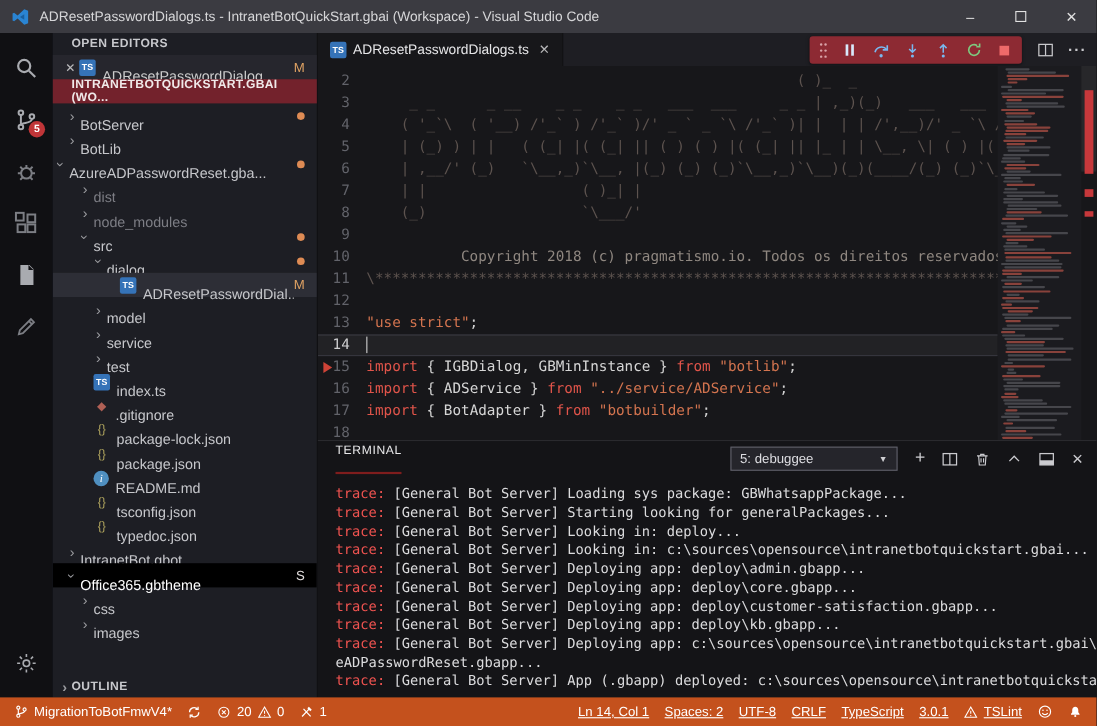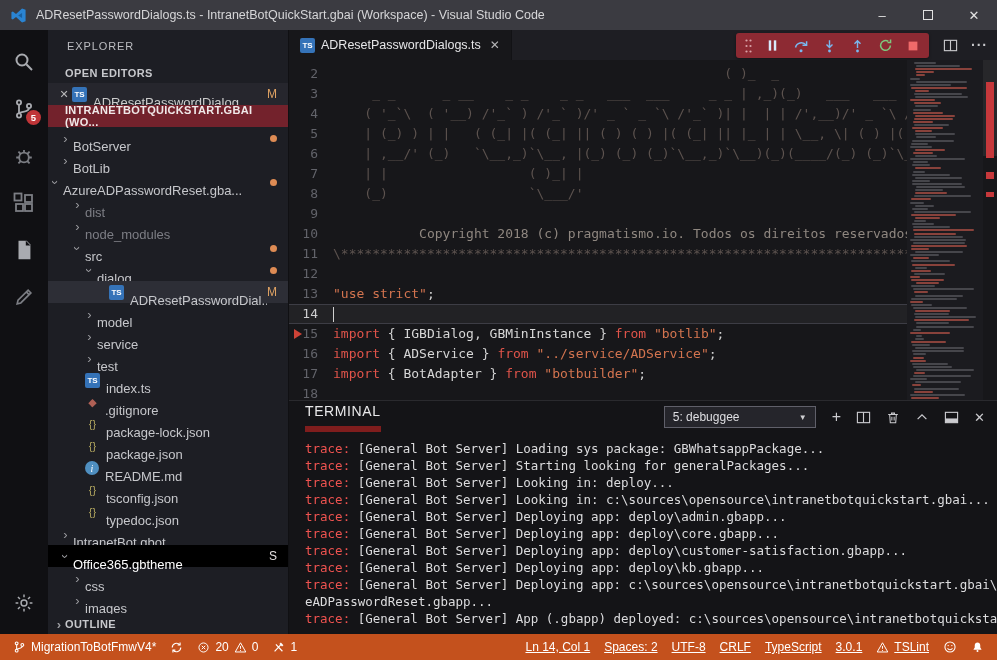--- a/index.html
+++ b/index.html
@@ -71,21 +71,21 @@
   .tk-s { color:#d3744f; } .tk-p { color:#d2d2d2; } .tk-i { color:#d6d6d6; }
   .minimap { position:absolute; top:0; right:14px; width:76px; bottom:0; background:#1b1b1f; overflow:hidden; }
   .mm-bar { position:absolute; height:2px; border-radius:1px; }
   .scrollstrip { position:absolute; top:0; right:0; width:14px; bottom:0; }
   .ss-slider { position:absolute; top:0; left:0; right:0; height:96px; background:rgba(255,255,255,.07); }
   .ss-err { position:absolute; right:3px; width:8px; background:#c6383b; }
 
   
   .panel { height:234px; background:#141417; border-top:1px solid #2a2a2e; display:flex; flex-direction:column; flex:0 0 auto; }
   .panel-header { height:32px; display:flex; align-items:center; padding:0 12px 0 16px; flex:0 0 auto; }
-  .panel-tab { font-size:14px; letter-spacing:.6px; color:#e8e8ea; padding-bottom:7px; border-bottom:6px solid #7f1d1d; }
+  .panel-tab { font-size:11px; letter-spacing:.6px; color:#e8e8ea; padding-bottom:13px; border-bottom:2px solid #7f1d1d; }
   .term-select { margin-left:auto; width:152px; height:22px; background:#25252b; border:1px solid #60606a; display:flex; align-items:center; justify-content:space-between; padding:0 8px; font-size:12px; color:#dfdfe3; }
   .caret-down { font-size:8px; color:#cfcfd3; }
   .panel-actions { display:flex; align-items:center; gap:15px; margin-left:16px; color:#cbcbcf; }
   .pa-plus { font-size:16px; line-height:1; }
   .pa-close { font-size:13px; }
   .term-body { flex:1; padding:7px 0 0 16px; font-family:"DejaVu Sans Mono",monospace; font-size:12.5px; line-height:17px; color:#dcdcde; white-space:pre; overflow:hidden; }
   .tline { height:17px; }
   .tprefix { color:#ef5350; }
 
   
@@ -163,21 +163,20 @@
     <div class="act-spacer"></div>
     <div class="act-item act-bottom">
       <svg width="22" height="22" viewBox="0 0 24 24" fill="none" stroke="currentColor" stroke-width="1.6">
           <circle cx="12" cy="12" r="3.2"></circle>
           <path d="M12 2.8v3M12 18.2v3M2.8 12h3M18.2 12h3M5.4 5.4l2.2 2.2M16.4 16.4l2.2 2.2M18.6 5.4l-2.2 2.2M7.6 16.4l-2.2 2.2"></path>
         </svg>
     </div>
   </div>
 
   <div class="sidebar">
-    <div class="sidebar-title">EXPLORER</div>
     <div class="section-header">OPEN EDITORS</div>
     <div class="oe-row">
       <span class="oe-close">✕</span>
       <span class="ico-ts">TS</span>
       <span class="lbl">ADResetPasswordDialog...</span>
       <span class="badge-m">M</span>
     </div>
     <div class="ws-header">INTRANETBOTQUICKSTART.GBAI (WO...</div>
     <div id="tree">
         <div class="tree-row" style="padding-left: 10px;">

